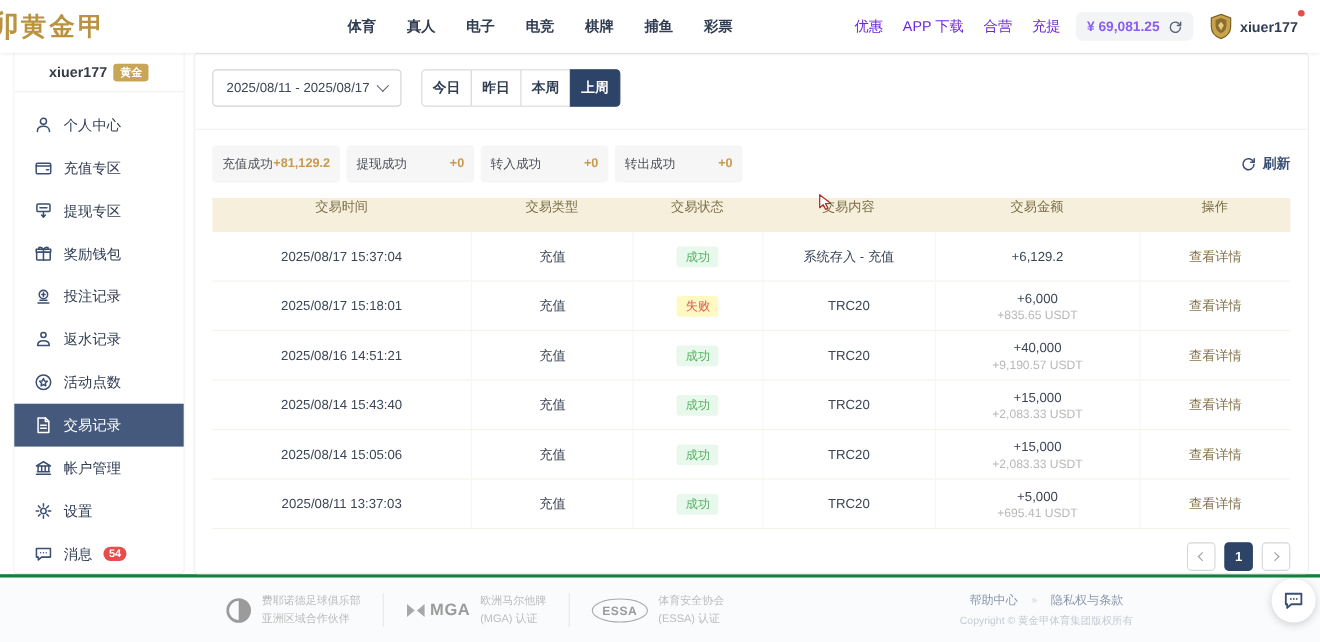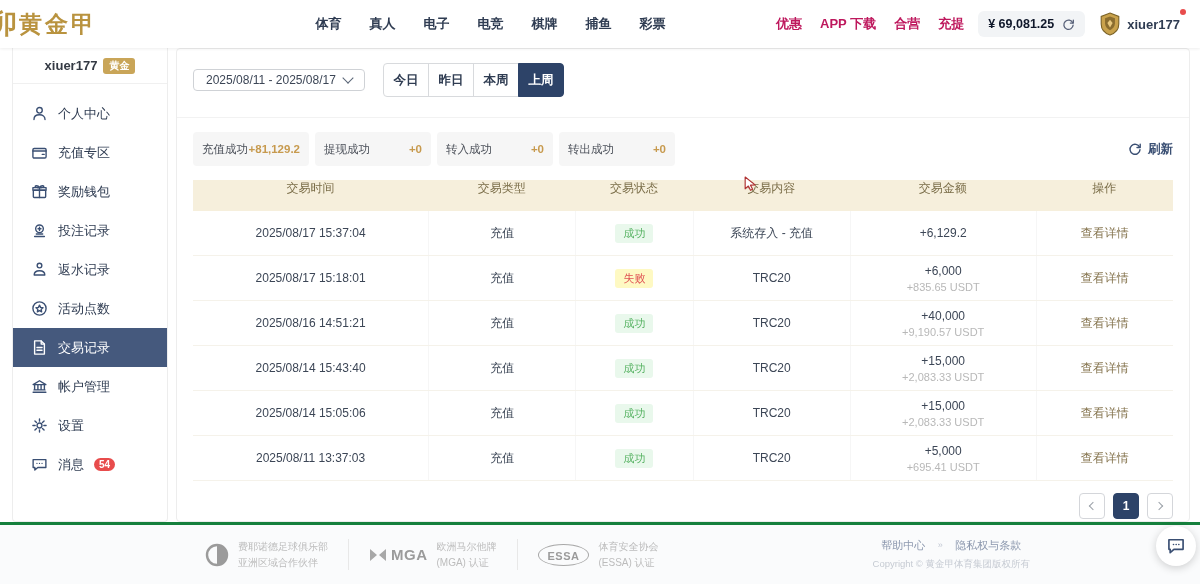--- a/index.html
+++ b/index.html
@@ -10,23 +10,23 @@
   
   .topbar { height:48px; display:flex; align-items:center; padding:0 14px 0 0;
     background:#fff; box-shadow:0 1px 3px rgba(0,0,0,.07); position:relative; z-index:3; }
   .logo { display:flex; align-items:center; margin-left:-10px; width:215px; cursor:pointer; }
   .logo-mark { font-size:27px; font-weight:800; color:#b9933f; margin-right:2px; }
   .logo-text { font-size:23px; font-weight:800; color:#b9933f; letter-spacing:3px; }
   .main-nav { display:flex; gap:28px; margin:0 auto; }
   .nav-item { font-size:13px; font-weight:700; color:#2f3c52; cursor:pointer; text-decoration:none; }
   .top-right { display:flex; align-items:center; gap:14px; }
   .top-links { display:flex; gap:18px; }
-  .top-link { font-size:13px; font-weight:700; color:#be185d; cursor:pointer; text-decoration:none; }
+  .top-link { font-size:13px; font-weight:400; color:#6d28d9; cursor:pointer; text-decoration:none; }
   .balance-pill { background:#f2f4f6; border-radius:6px; padding:6px 10px; display:flex;
-    align-items:center; gap:8px; font-weight:700; font-size:12.5px; color:#0f172a; cursor:pointer; }
+    align-items:center; gap:8px; font-weight:700; font-size:12.5px; color:#8b5cf6; cursor:pointer; }
   .balance-pill .ricon { width:13px; height:13px; color:#59627a; }
   .user-chip { display:flex; align-items:center; gap:6px; position:relative;
     font-weight:700; font-size:13px; color:#2f3c52; cursor:pointer; padding-right:6px; }
   .user-chip .shield { width:22px; height:24px; }
   .red-dot { position:absolute; top:-3px; right:0; width:6px; height:6px;
     border-radius:50%; background:#e84c4c; }
 
   
   .content { display:flex; gap:8px; padding:0 10px 0 12px; height:474px; }
 
@@ -47,21 +47,21 @@
     stroke-linecap:round; stroke-linejoin:round; }
   .icon svg .f { fill:currentColor; stroke:none; }
   .msg-badge { background:#e84c4c; color:#fff; border-radius:9px; font-size:10px;
     padding:1px 5px; font-weight:700; }
 
   
   .main-card { flex:1; border:1px solid #ededed; border-radius:4px; background:#fff;
     display:flex; flex-direction:column; overflow:hidden; }
   .filter-row { display:flex; align-items:center; gap:18px; padding:14px 16px 20px;
     border-bottom:1px solid #f2f2f2; }
-  .date-select { width:172px; height:22px; border:1px solid #cfd2d6; border-radius:4px;
+  .date-select { width:172px; height:34px; border:1px solid #cfd2d6; border-radius:4px;
     display:flex; align-items:center; justify-content:space-between; padding:0 12px;
     font-size:12px; color:#3c4656; cursor:pointer; background:#fff; }
   .chev-down { width:8px; height:8px; border-right:1.6px solid #5a6577;
     border-bottom:1.6px solid #5a6577; transform:rotate(45deg); margin-top:-4px; }
   .tab-group { display:flex; }
   .tab { min-width:46px; height:34px; border:1px solid #d8dadd; display:flex; padding:0 6px;
     align-items:center; justify-content:center; font-size:12.5px; font-weight:700;
     color:#2f3c52; margin-left:-1px; cursor:pointer; background:#fff; position:relative; }
   .tab:first-child { border-radius:4px 0 0 4px; margin-left:0; }
   .tab:last-child { border-radius:0 4px 4px 0; }
@@ -194,20 +194,28 @@
           <div class="menu-item">
     <span class="icon"><svg viewBox="0 0 16 16">
                 <rect x="1.8" y="4.2" width="12.4" height="9" rx="1.2"></rect>
                 <path d="M1.8 6.6h12.4M10.6 9.8h1.8"></path>
               </svg></span>
     <span>充值专区</span>
 
   </div>
           <div class="menu-item">
     <span class="icon"><svg viewBox="0 0 16 16">
+                <rect x="2.4" y="2.4" width="11.2" height="6.4" rx="1"></rect>
+                <path d="M5 5.6h6M8 9.6v3.8M6.4 11.8L8 13.6l1.6-1.8"></path>
+              </svg></span>
+    <span>提现专区</span>
+
+  </div>
+          <div class="menu-item">
+    <span class="icon"><svg viewBox="0 0 16 16">
                 <rect x="2.2" y="6.8" width="11.6" height="6.8" rx=".8"></rect>
                 <path d="M1.8 4.4h12.4v2.4H1.8zM8 4.4v9.2M8 4.2C6.4 2 3.9 2.3 4 3.4c.1 1.2 2.5 1.2 4 .8zM8 4.2c1.6-2.2 4.1-1.9 4-.8-.1 1.2-2.5 1.2-4 .8z"></path>
               </svg></span>
     <span>奖励钱包</span>
 
   </div>
           <div class="menu-item">
     <span class="icon"><svg viewBox="0 0 16 16">
                 <circle cx="8" cy="6.4" r="3.6"></circle>
                 <path d="M8 4.8v3.2M6.6 6.4h2.8M3.4 13.6h9.2M5 11.3h6"></path>

